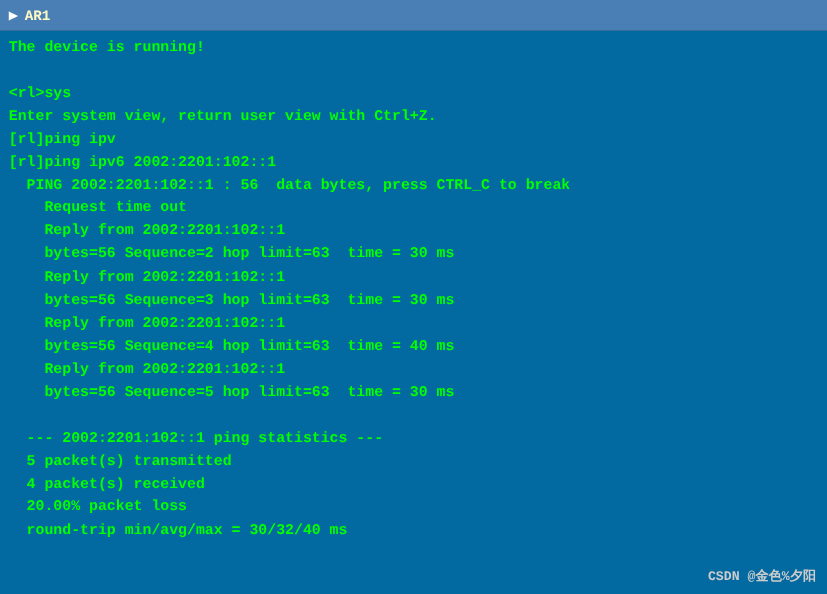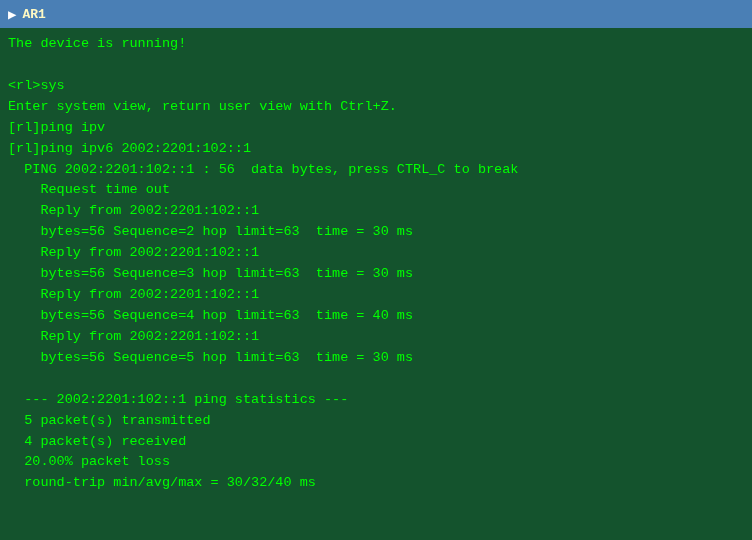--- a/index.html
+++ b/index.html
@@ -40,25 +40,26 @@
     }
 
     .title-bar-text {
       color: #fef9c3;
       font-size: 13px;
       font-weight: bold;
       font-family: 'Courier New', Courier, monospace;
     }
 
     .terminal {
-      background: #14532d;
+      background: #0369a1;
       flex: 1;
       padding: 6px 8px;
       overflow: hidden;
       position: relative;
+      font-weight: bold;
     }
 
     .terminal-content {
       color: #00ff00;
       font-size: 13.5px;
       line-height: 1.55;
       white-space: pre;
       font-family: 'Courier New', Courier, monospace;
     }
 
@@ -95,14 +96,15 @@
     Reply from 2002:2201:102::1
     bytes=56 Sequence=4 hop limit=63  time = 40 ms
     Reply from 2002:2201:102::1
     bytes=56 Sequence=5 hop limit=63  time = 30 ms
 
   --- 2002:2201:102::1 ping statistics ---
   5 packet(s) transmitted
   4 packet(s) received
   20.00% packet loss
   round-trip min/avg/max = 30/32/40 ms</div>
+    <div class="watermark">CSDN @金色%夕阳</div>
   </div>
 </div>
 
 </body></html>

